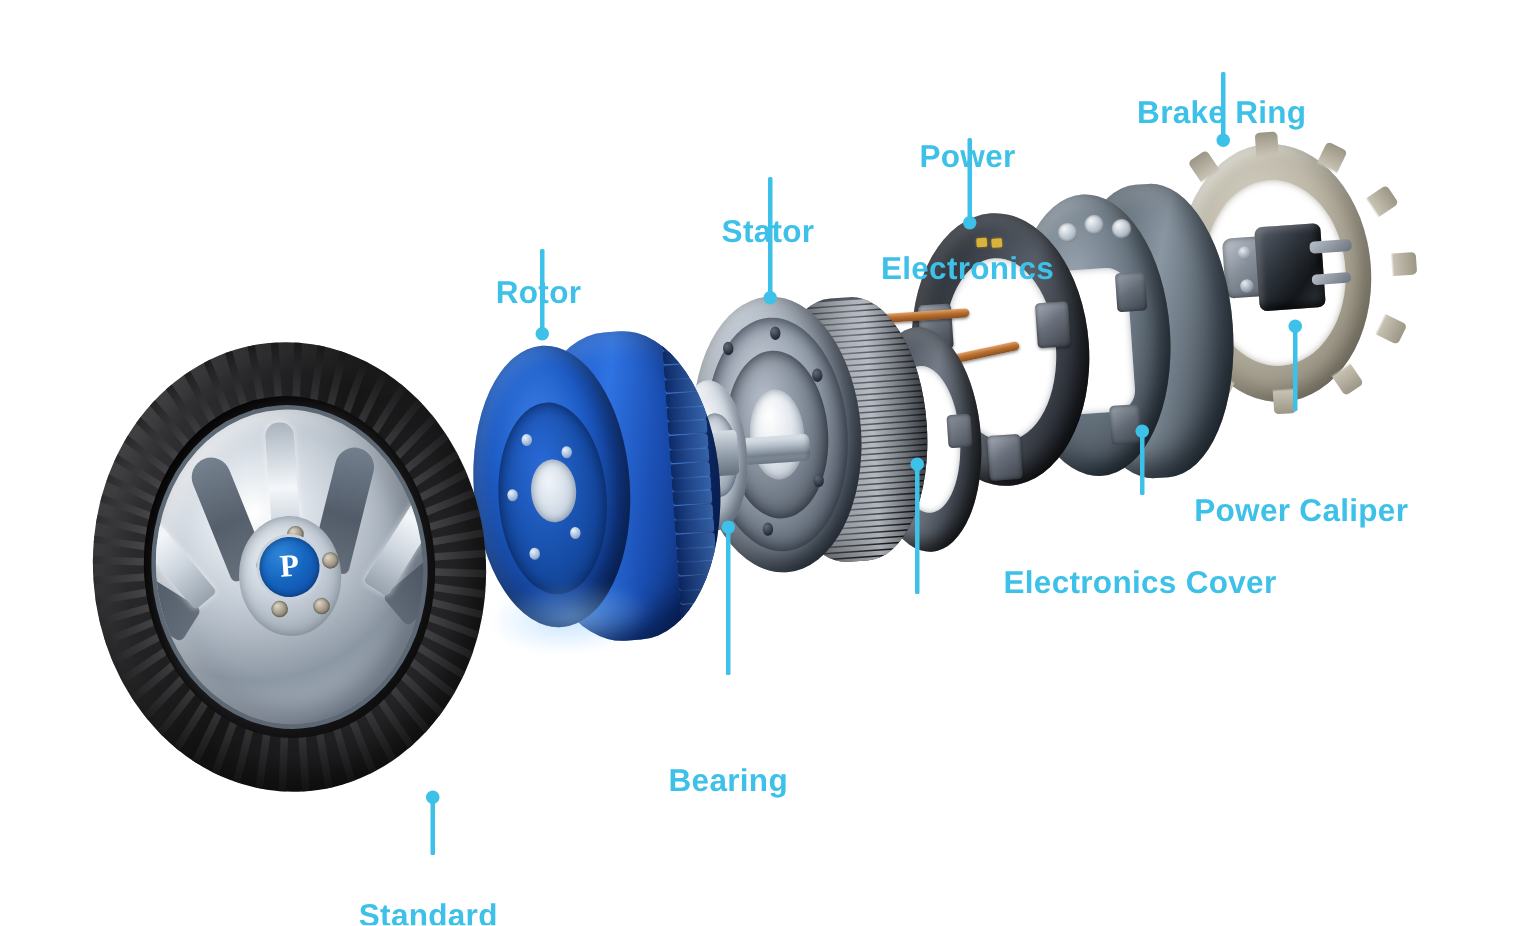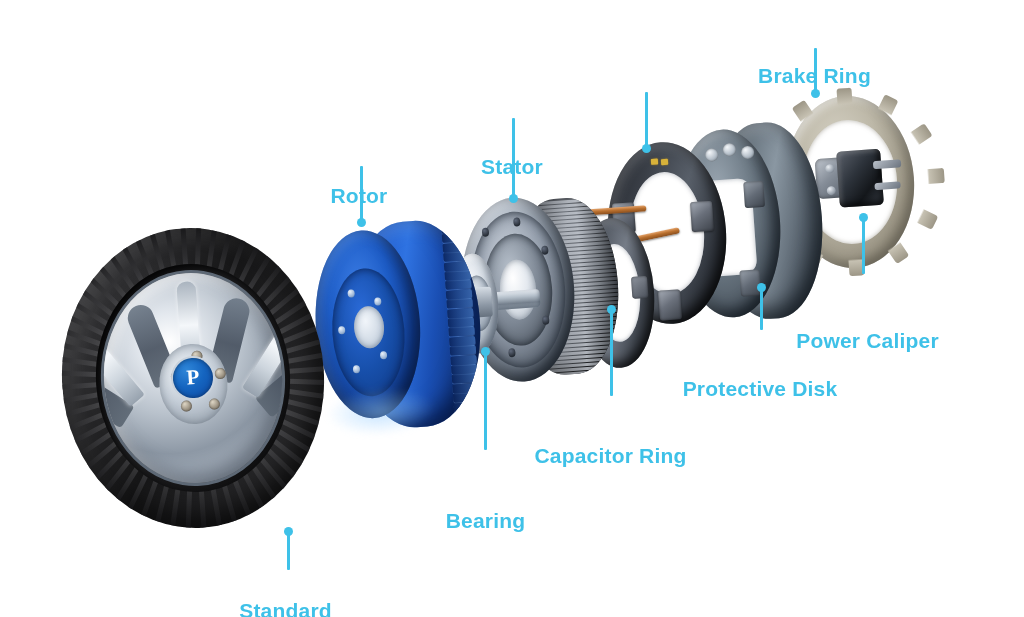--- a/index.html
+++ b/index.html
@@ -821,31 +821,32 @@
   </div>
 
   <div class="label" style="left:299px;top:133px;width:120px;">
     <div>Rotor</div>
   </div>
 
   <div class="label" style="left:418px;top:458px;width:135px;">
     <div>Bearing</div>
   </div>
 
-  <div class="label" style="left:449px;top:104px;width:126px;">
+  <div class="label" style="left:449px;top:92px;width:126px;">
     <div>Stator</div>
   </div>
 
-  <div class="label" style="left:518px;top:393px;width:185px;">
-    <div>Capacitor Ring</div>
-  </div>
-
+
+  <div class="label" style="left:562px;top:42px;width:166px;">
+    <div>Power</div>
+    <div>Electronics</div>
+  </div>
 
   <div class="label" style="left:665px;top:326px;width:190px;">
-    <div>Protective Disk</div>
+    <div>Electronics Cover</div>
   </div>
 
   <div class="label" style="left:742px;top:13px;width:145px;">
     <div>Brake Ring</div>
   </div>
 
   <div class="label" style="left:785px;top:278px;width:165px;">
     <div>Power Caliper</div>
   </div>
 

